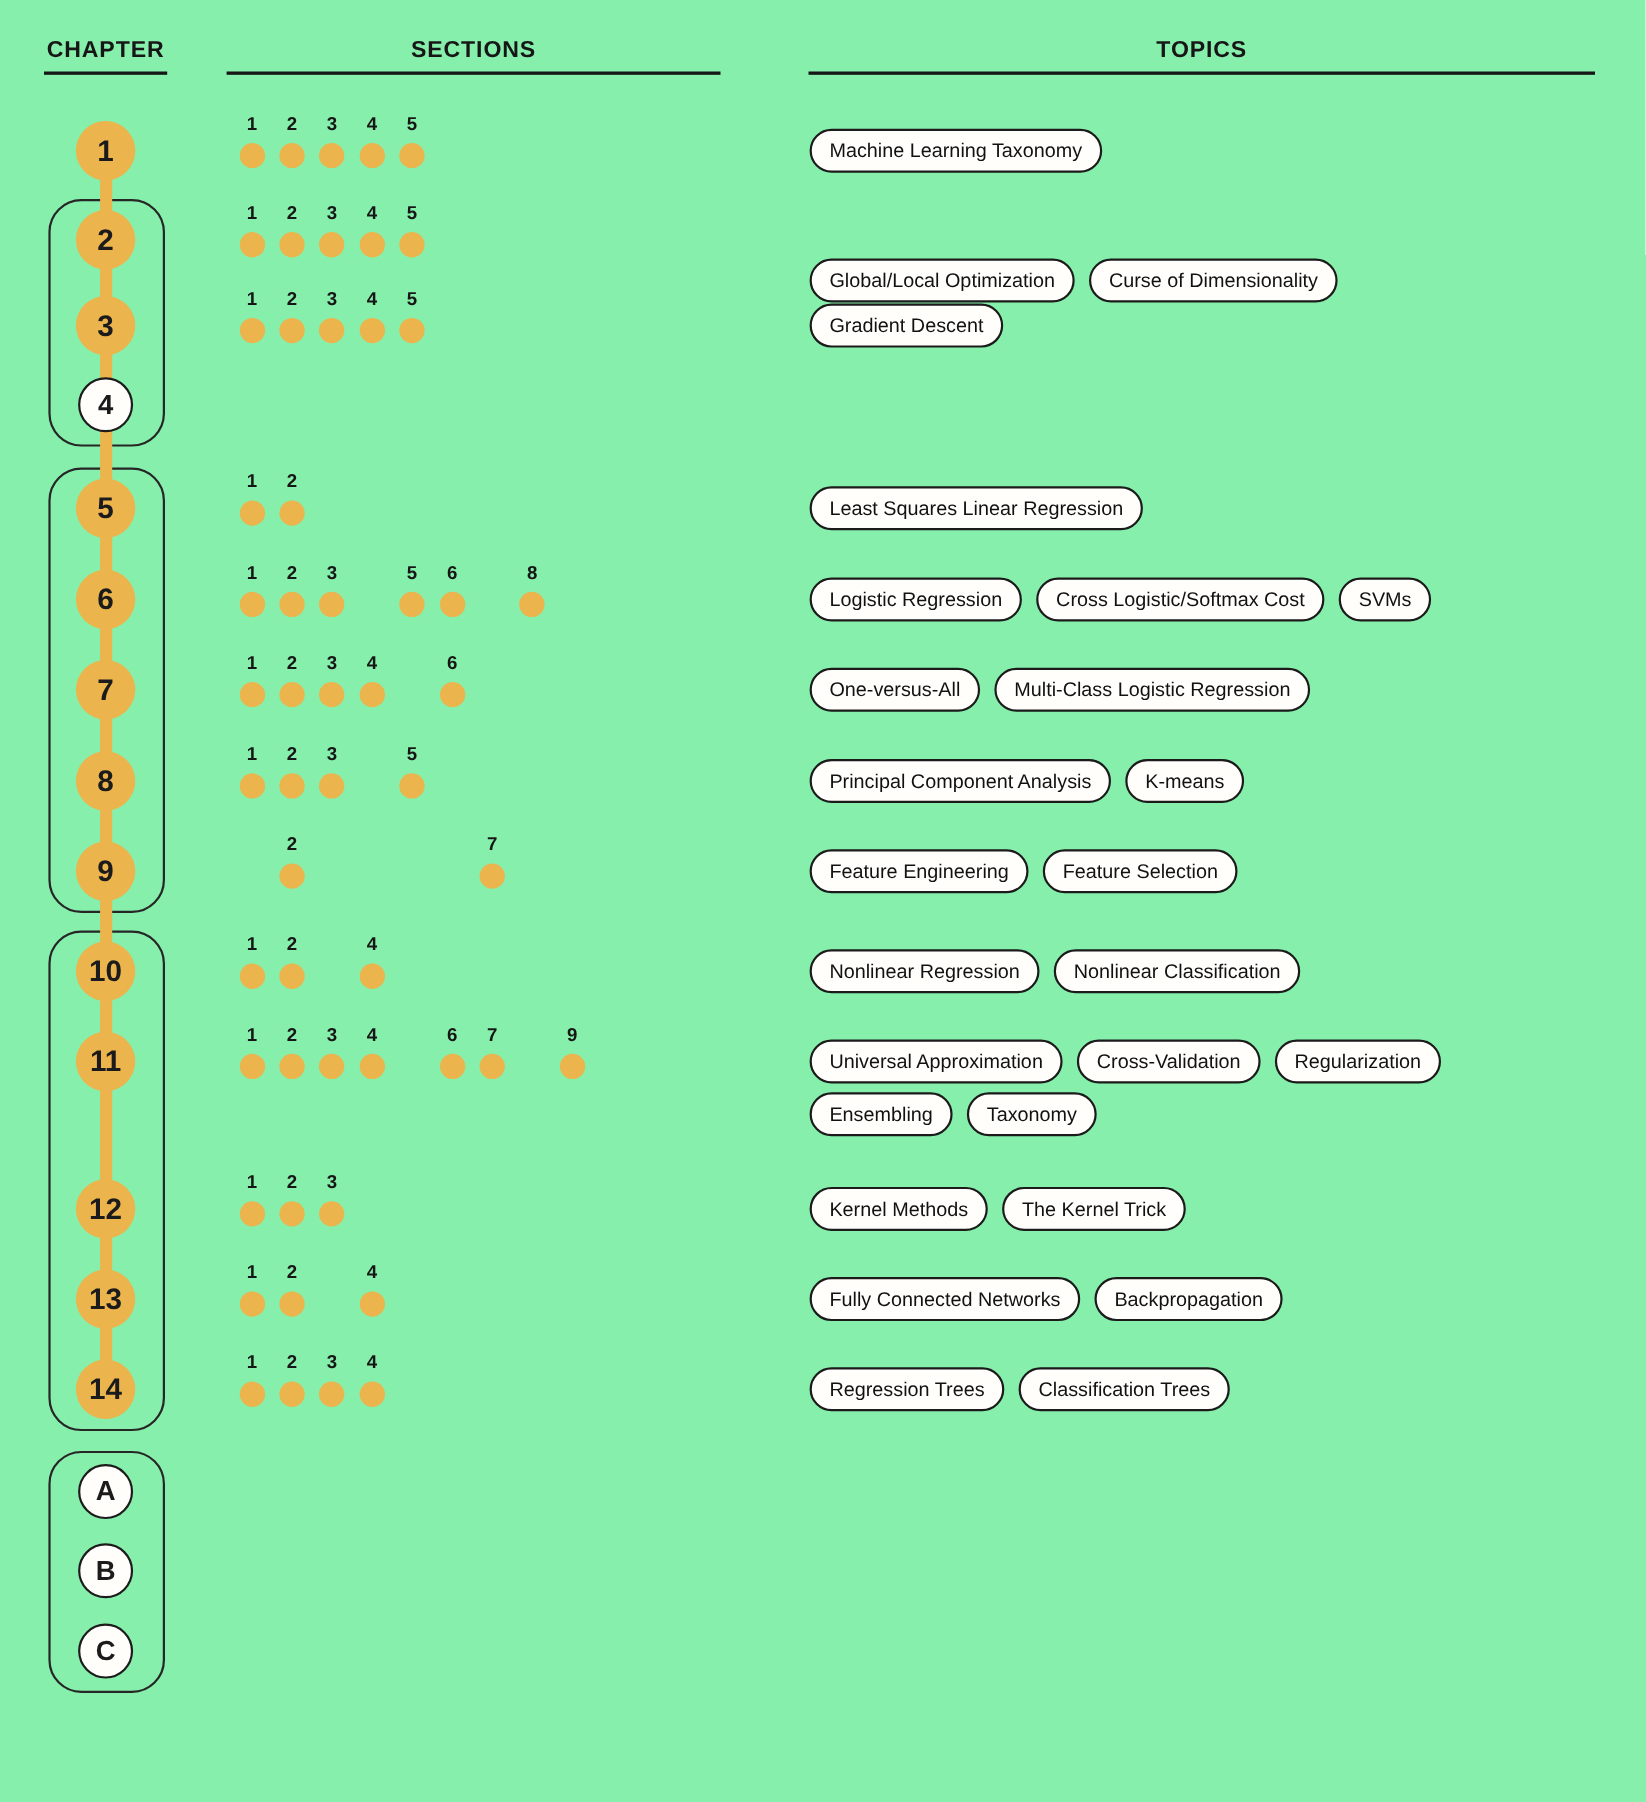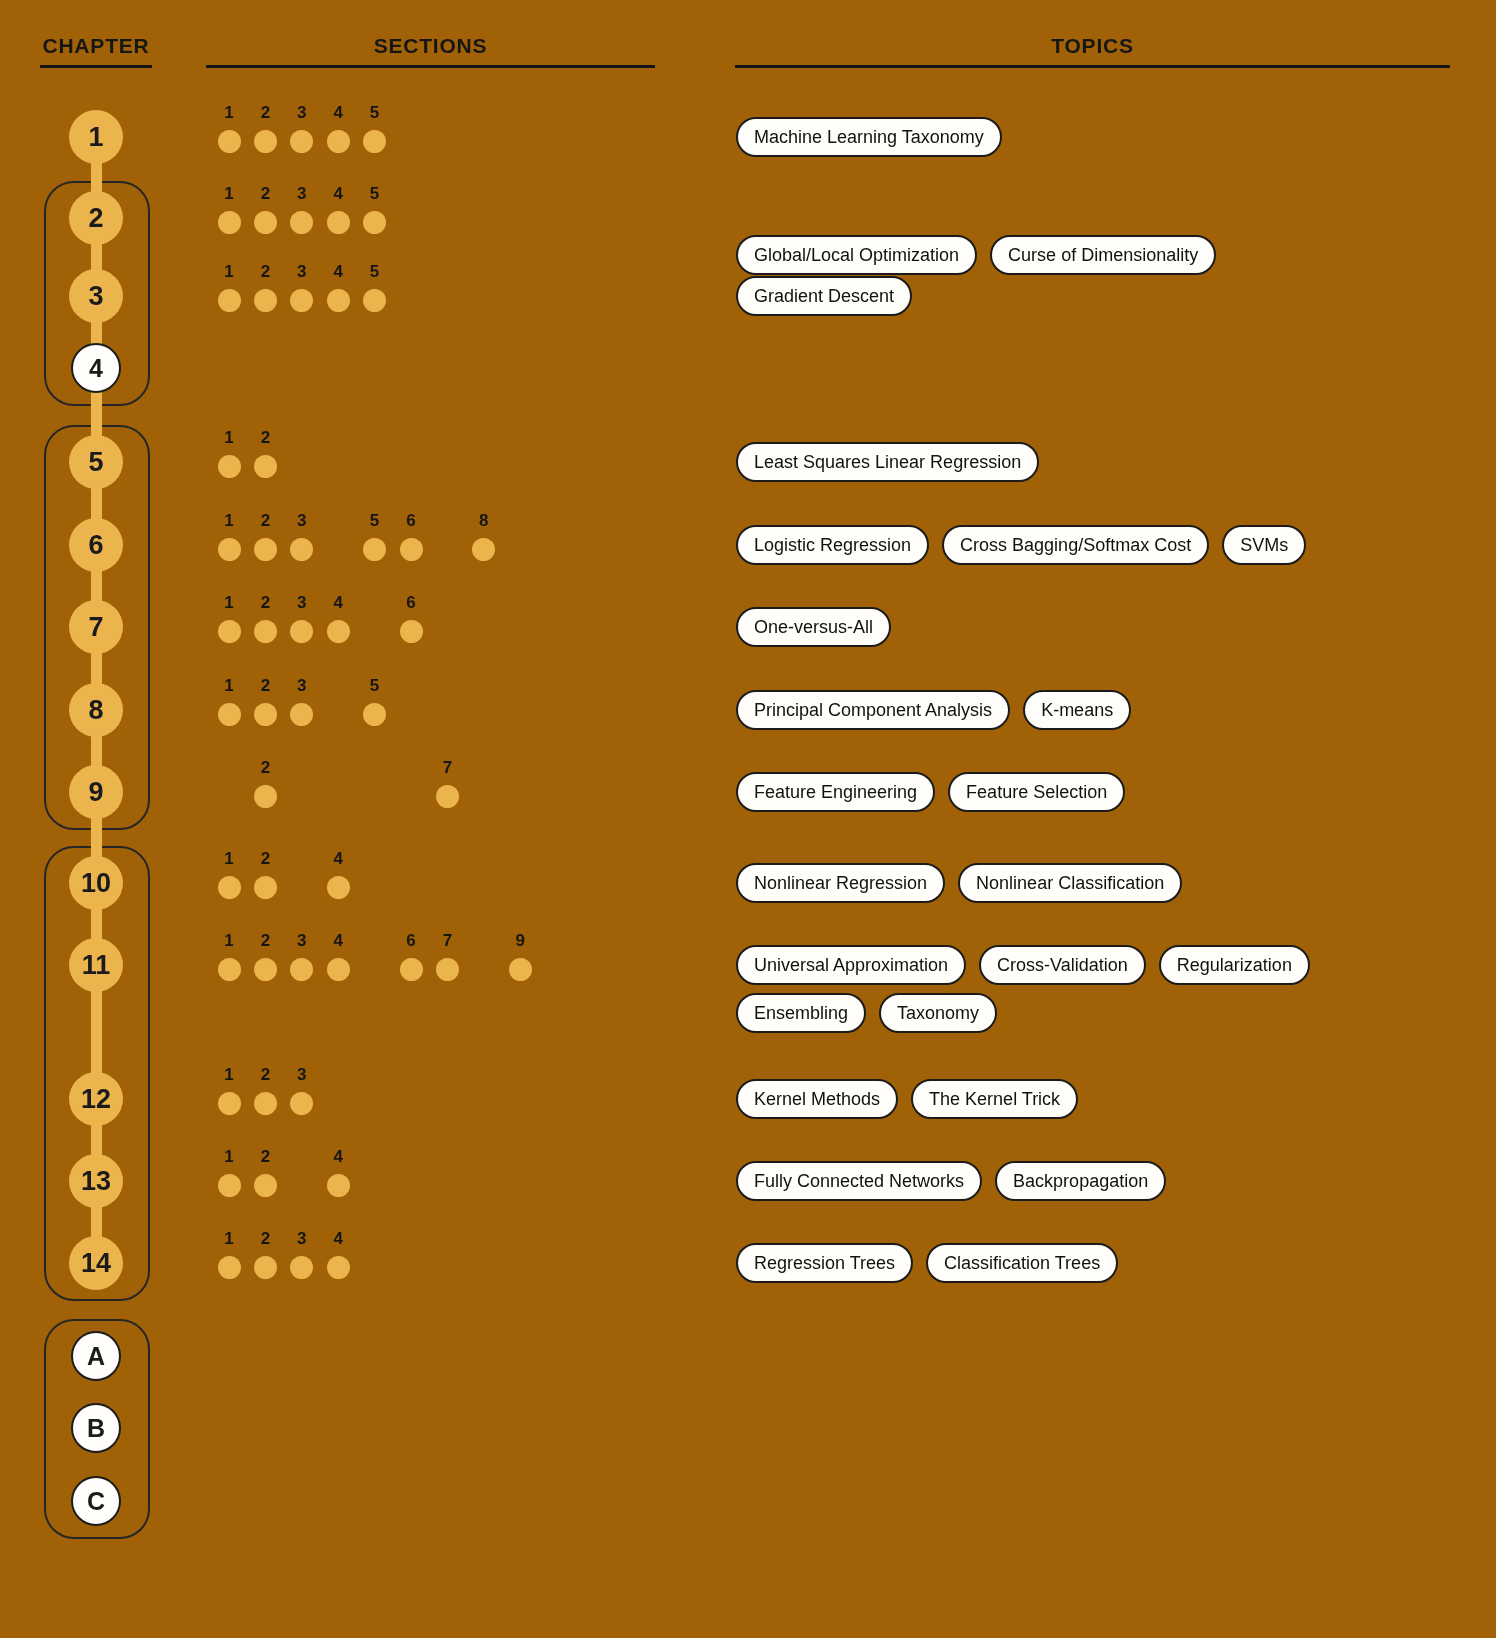--- a/index.html
+++ b/index.html
@@ -1,18 +1,18 @@
 <!DOCTYPE html>
 <html><head>
 <meta charset="utf-8">
 <style>
   html,body { margin:0; padding:0; background:#fffefb; }
   .stage {
     position:relative; width:1496px; height:1638px;
-    background:#a16207; font-family:"Liberation Sans", sans-serif;
+    background:#86efac; font-family:"Liberation Sans", sans-serif;
     overflow:hidden;
   }
   .col-header {
     position:absolute; top:28px; height:40px; box-sizing:border-box;
     border-bottom:3px solid #161616;
     display:flex; align-items:flex-end; justify-content:center;
     padding-bottom:7px;
     font-weight:bold; font-size:21px; letter-spacing:0.8px; color:#161616;
   }
   .group-box {
@@ -114,36 +114,37 @@
       <div class="sec-label" style="left: 288.8px; top: 510px;">3</div>
       <div class="sec-dot" style="left: 290.3px; top: 537.5px; width: 23px; height: 23px; background: rgb(236, 180, 76);"></div>
       <div class="sec-label" style="left: 361.6px; top: 510px;">5</div>
       <div class="sec-dot" style="left: 363.1px; top: 537.5px; width: 23px; height: 23px; background: rgb(236, 180, 76);"></div>
       <div class="sec-label" style="left: 398px; top: 510px;">6</div>
       <div class="sec-dot" style="left: 399.5px; top: 537.5px; width: 23px; height: 23px; background: rgb(236, 180, 76);"></div>
       <div class="sec-label" style="left: 470.8px; top: 510px;">8</div>
       <div class="sec-dot" style="left: 472.3px; top: 537.5px; width: 23px; height: 23px; background: rgb(236, 180, 76);"></div>
       <div class="topic-row" style="left: 736px; top: 525px;">
         <div class="topic-pill">Logistic Regression</div>
-        <div class="topic-pill">Cross Bagging/Softmax Cost</div>
+        <div class="topic-pill">Cross Logistic/Softmax Cost</div>
         <div class="topic-pill">SVMs</div>
       </div>
       <div class="ch-node filled" style="left: 69px; top: 600px; width: 54px; height: 54px; background: rgb(236, 180, 76);">7</div>
       <div class="sec-label" style="left: 216px; top: 592px;">1</div>
       <div class="sec-dot" style="left: 217.5px; top: 619.5px; width: 23px; height: 23px; background: rgb(236, 180, 76);"></div>
       <div class="sec-label" style="left: 252.4px; top: 592px;">2</div>
       <div class="sec-dot" style="left: 253.9px; top: 619.5px; width: 23px; height: 23px; background: rgb(236, 180, 76);"></div>
       <div class="sec-label" style="left: 288.8px; top: 592px;">3</div>
       <div class="sec-dot" style="left: 290.3px; top: 619.5px; width: 23px; height: 23px; background: rgb(236, 180, 76);"></div>
       <div class="sec-label" style="left: 325.2px; top: 592px;">4</div>
       <div class="sec-dot" style="left: 326.7px; top: 619.5px; width: 23px; height: 23px; background: rgb(236, 180, 76);"></div>
       <div class="sec-label" style="left: 398px; top: 592px;">6</div>
       <div class="sec-dot" style="left: 399.5px; top: 619.5px; width: 23px; height: 23px; background: rgb(236, 180, 76);"></div>
       <div class="topic-row" style="left: 736px; top: 607px;">
         <div class="topic-pill">One-versus-All</div>
+        <div class="topic-pill">Multi-Class Logistic Regression</div>
       </div>
       <div class="ch-node filled" style="left: 69px; top: 683px; width: 54px; height: 54px; background: rgb(236, 180, 76);">8</div>
       <div class="sec-label" style="left: 216px; top: 675px;">1</div>
       <div class="sec-dot" style="left: 217.5px; top: 702.5px; width: 23px; height: 23px; background: rgb(236, 180, 76);"></div>
       <div class="sec-label" style="left: 252.4px; top: 675px;">2</div>
       <div class="sec-dot" style="left: 253.9px; top: 702.5px; width: 23px; height: 23px; background: rgb(236, 180, 76);"></div>
       <div class="sec-label" style="left: 288.8px; top: 675px;">3</div>
       <div class="sec-dot" style="left: 290.3px; top: 702.5px; width: 23px; height: 23px; background: rgb(236, 180, 76);"></div>
       <div class="sec-label" style="left: 361.6px; top: 675px;">5</div>
       <div class="sec-dot" style="left: 363.1px; top: 702.5px; width: 23px; height: 23px; background: rgb(236, 180, 76);"></div>

